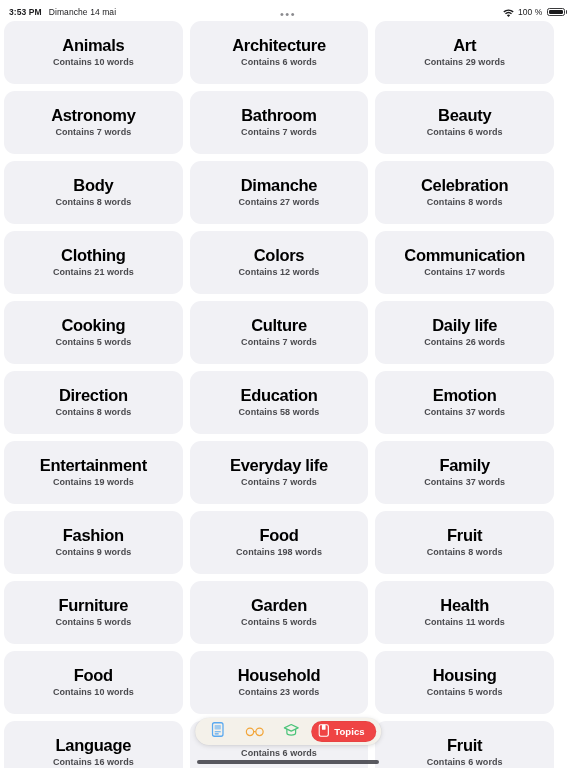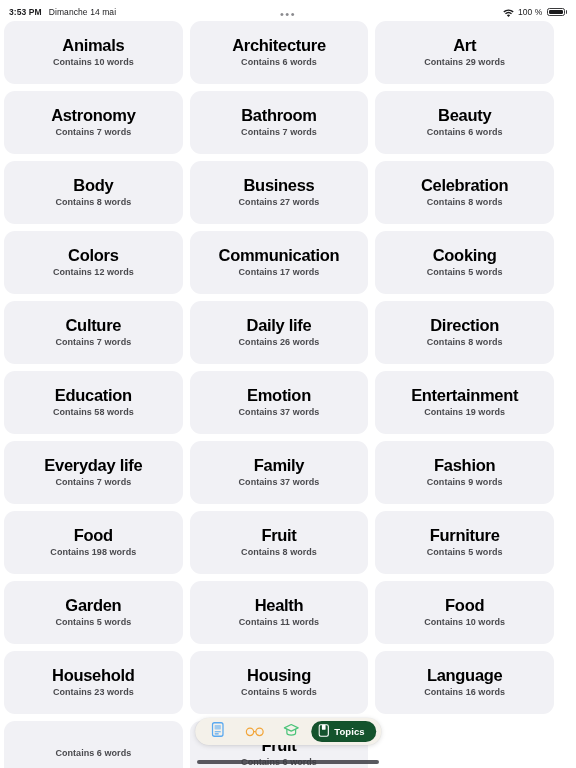--- a/index.html
+++ b/index.html
@@ -75,21 +75,21 @@
     box-shadow:0 1px 5px rgba(0,0,0,0.13), 0 0 0 .5px rgba(0,0,0,0.04);
     z-index:20;
   }
   .tab {
     width:34px; height:21px;
     display:flex; align-items:center; justify-content:center;
     border-radius:11px; cursor:pointer;
   }
   .tab-active {
     width:auto; padding:0 11px 0 7px; gap:5px;
-    background:#14532d;
+    background:#ef4444;
     height:21px;
     box-shadow:inset 0 0 0 .5px rgba(0,0,0,0.06);
     text-align:center;
   }
   .tab-active-label {
     font-size:9.5px; font-weight:600; color:#ffffff; letter-spacing:0.1px;
     white-space:nowrap;
   }
 
   
@@ -151,26 +151,30 @@
       </div>
       <div class="card">
         <div class="card-title">Beauty</div>
         <div class="card-sub">Contains 6 words</div>
       </div>
       <div class="card">
         <div class="card-title">Body</div>
         <div class="card-sub">Contains 8 words</div>
       </div>
       <div class="card">
-        <div class="card-title">Business</div>
+        <div class="card-title">Dimanche</div>
         <div class="card-sub">Contains 27 words</div>
       </div>
       <div class="card">
         <div class="card-title">Celebration</div>
         <div class="card-sub">Contains 8 words</div>
+      </div>
+      <div class="card">
+        <div class="card-title">Clothing</div>
+        <div class="card-sub">Contains 21 words</div>
       </div>
       <div class="card">
         <div class="card-title">Colors</div>
         <div class="card-sub">Contains 12 words</div>
       </div>
       <div class="card">
         <div class="card-title">Communication</div>
         <div class="card-sub">Contains 17 words</div>
       </div>
       <div class="card">

